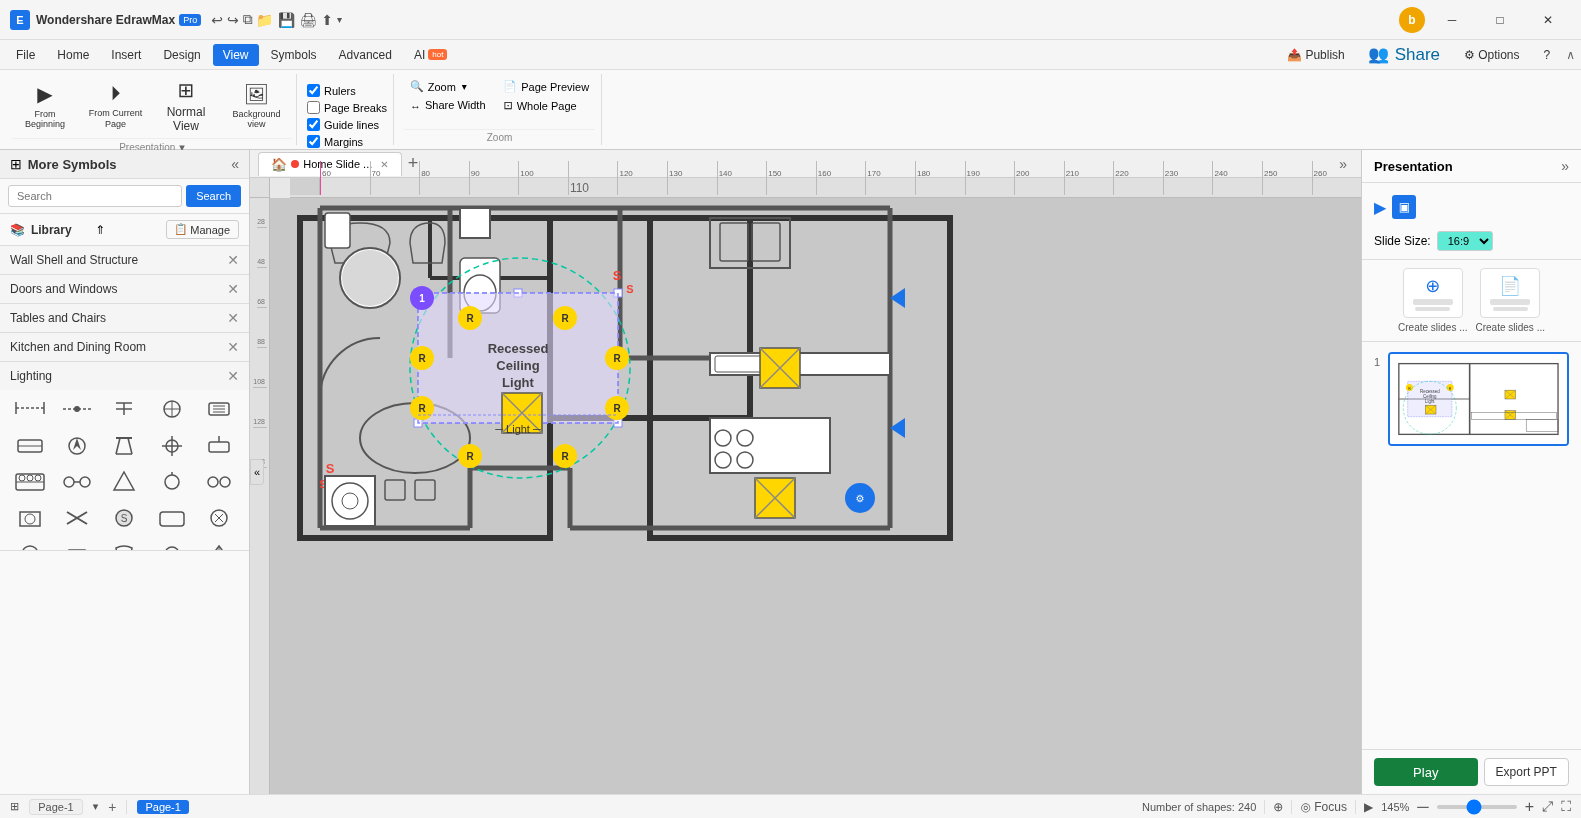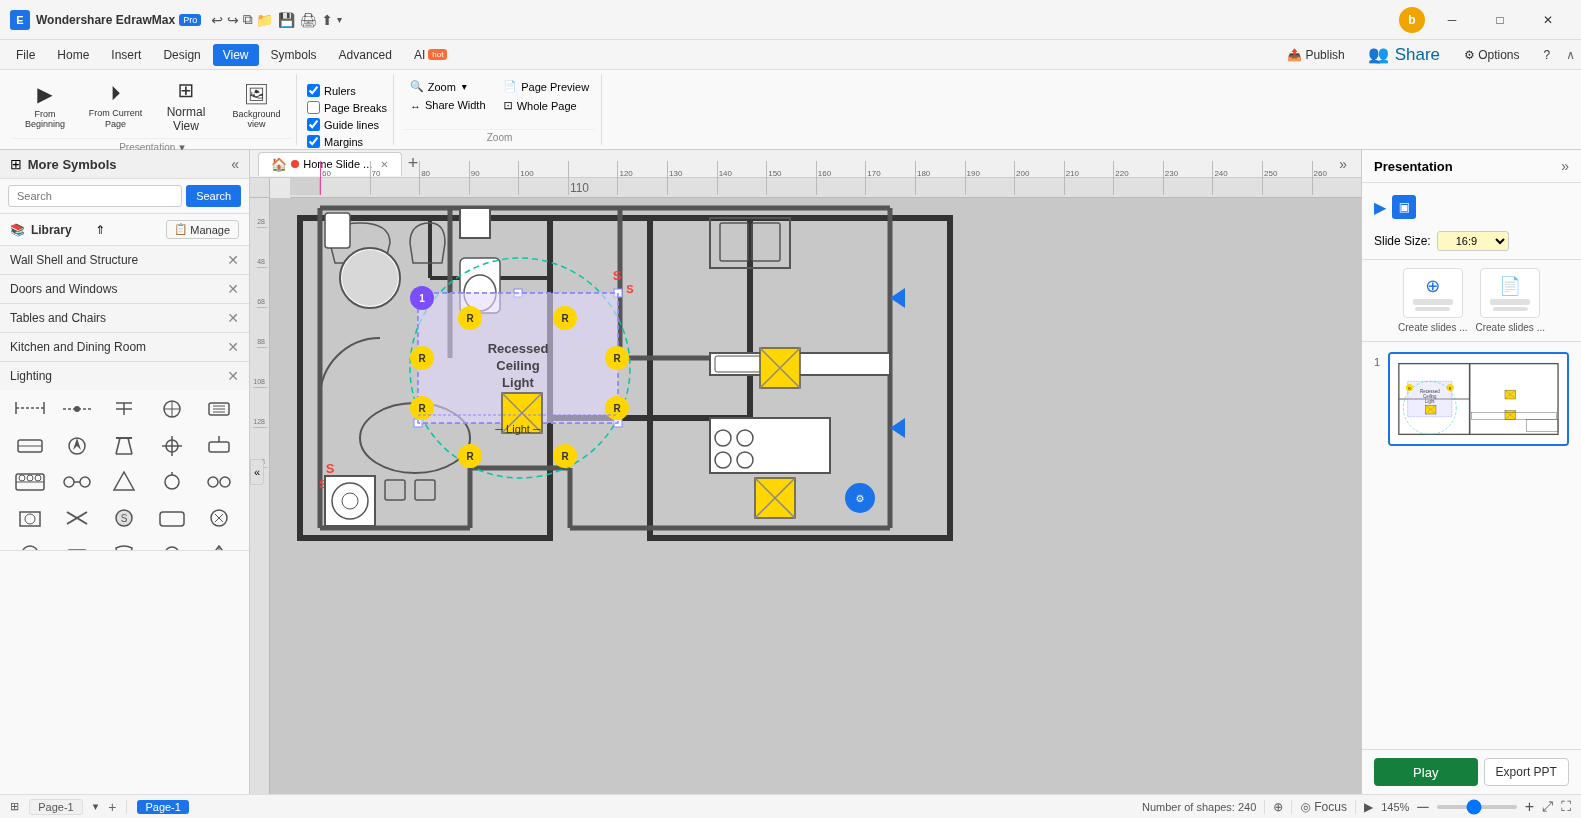--- a/index.html
+++ b/index.html
@@ -77,21 +77,21 @@
     #ruler-v { width: 20px; background: #e0e0e0; border-right: 1px solid #ccc; display: flex; flex-direction: column; align-items: flex-end; padding-right: 2px; }
     #canvas { flex: 1; background: #d4d4d4; position: relative; overflow: hidden; }
     
     
     #right-panel { width: 220px; border-left: 1px solid #ccc; background: #fafafa; display: flex; flex-direction: column; }
     #presentation-header { padding: 8px 12px; border-bottom: 1px solid #ddd; display: flex; align-items: center; justify-content: space-between; }
     #presentation-title { font-size: 13px; font-weight: 600; }
     #presentation-expand { background: none; border: none; cursor: pointer; font-size: 14px; color: #666; }
     #slide-settings { padding: 8px 12px; border-bottom: 1px solid #ddd; display: flex; flex-direction: column; gap: 8px; }
     .slide-size-row { display: flex; align-items: center; gap: 6px; font-size: 12px; }
-    .slide-size-select { border: 1px solid #ccc; border-radius: 3px; padding: 2px 14px; font-size: 11px; background: #fef9c3; }
+    .slide-size-select { border: 1px solid #ccc; border-radius: 3px; padding: 2px 6px; font-size: 11px; background: #5eead4; }
     #create-slides-row { display: flex; gap: 8px; justify-content: center; }
     #slide-preview-area { flex: 1; padding: 8px; display: flex; flex-direction: column; gap: 6px; overflow-y: auto; }
     .slide-preview { border: 2px solid #1a73e8; border-radius: 4px; overflow: hidden; cursor: pointer; background: white; position: relative; }
     .slide-thumb { width: 100%; height: 80px; background: #fff; position: relative; overflow: hidden; }
     #play-export-row { display: flex; gap: 6px; padding: 8px 12px; border-top: 1px solid #ddd; }
     #play-btn { background: #15803d; color: white; border: none; border-radius: 4px; padding: 6px 20px; cursor: pointer; font-size: 13px; font-weight: 500; flex: 1; }
     #export-btn { background: white; color: #333; border: 1px solid #ccc; border-radius: 4px; padding: 6px 10px; cursor: pointer; font-size: 12px; flex: 1; }
 
     
     #statusbar { height: 24px; background: #f5f5f5; border-top: 1px solid #ddd; display: flex; align-items: center; padding: 0 10px; font-size: 11px; color: #555; gap: 10px; }

